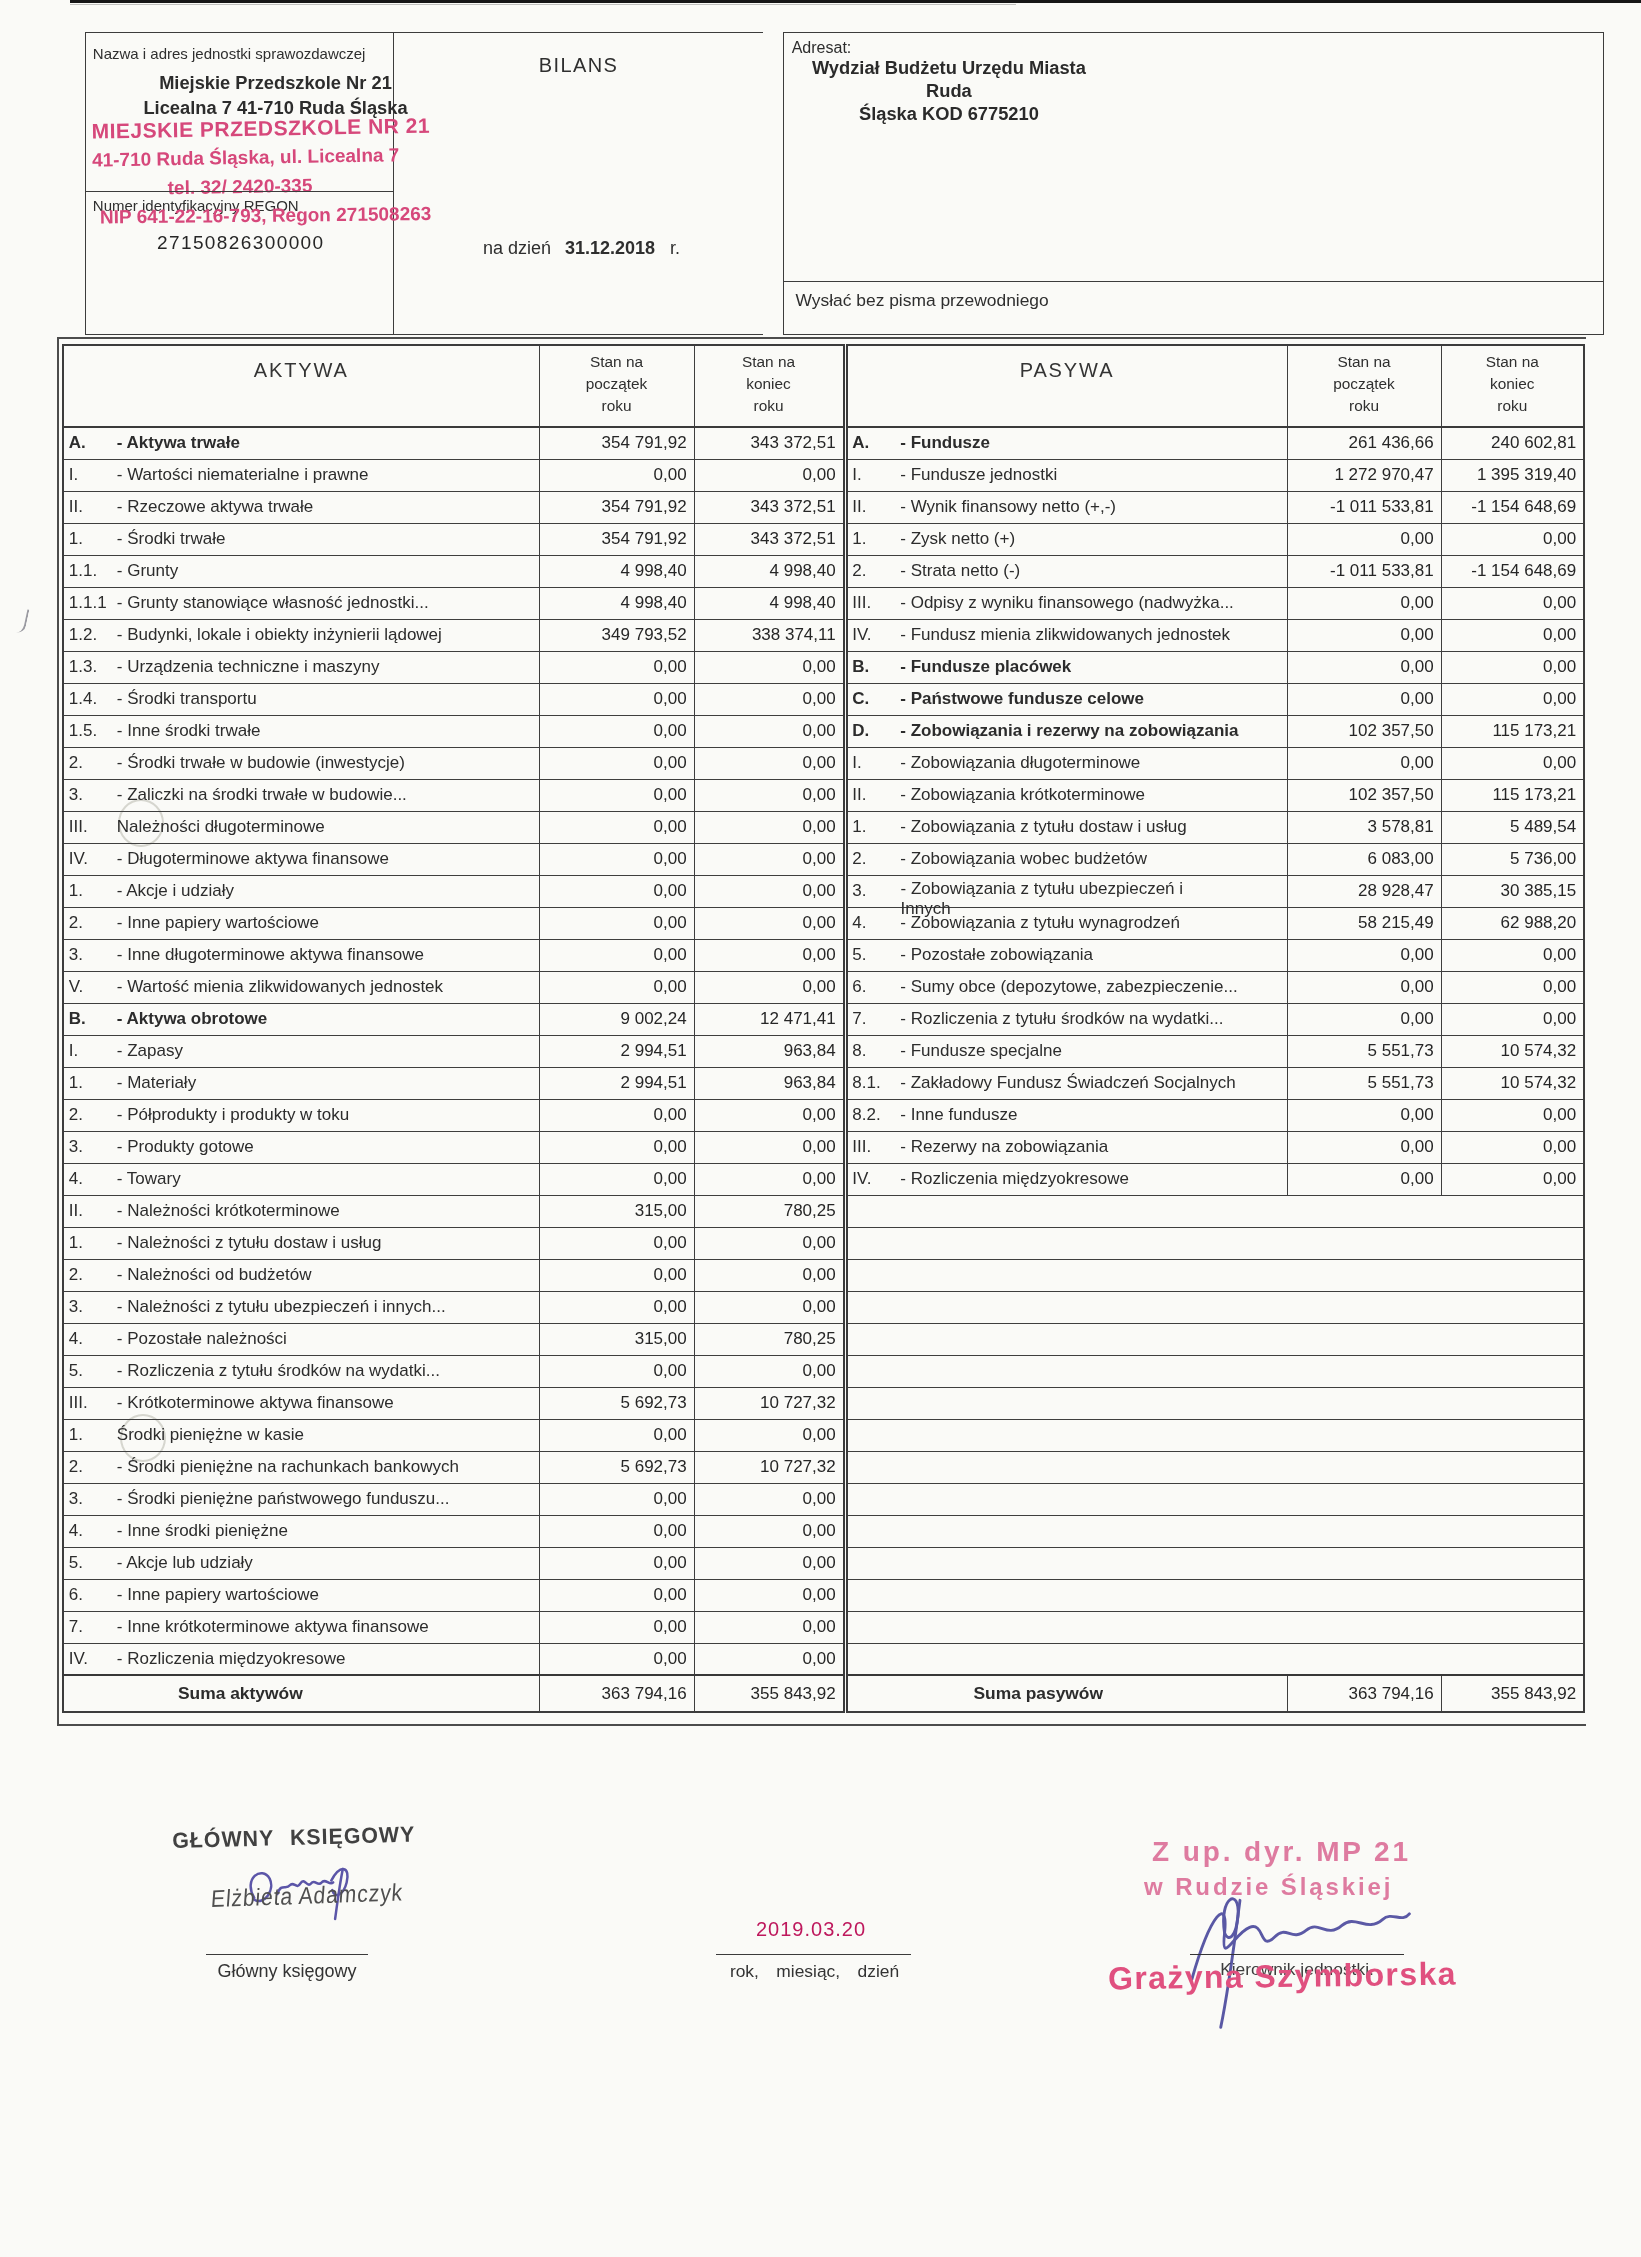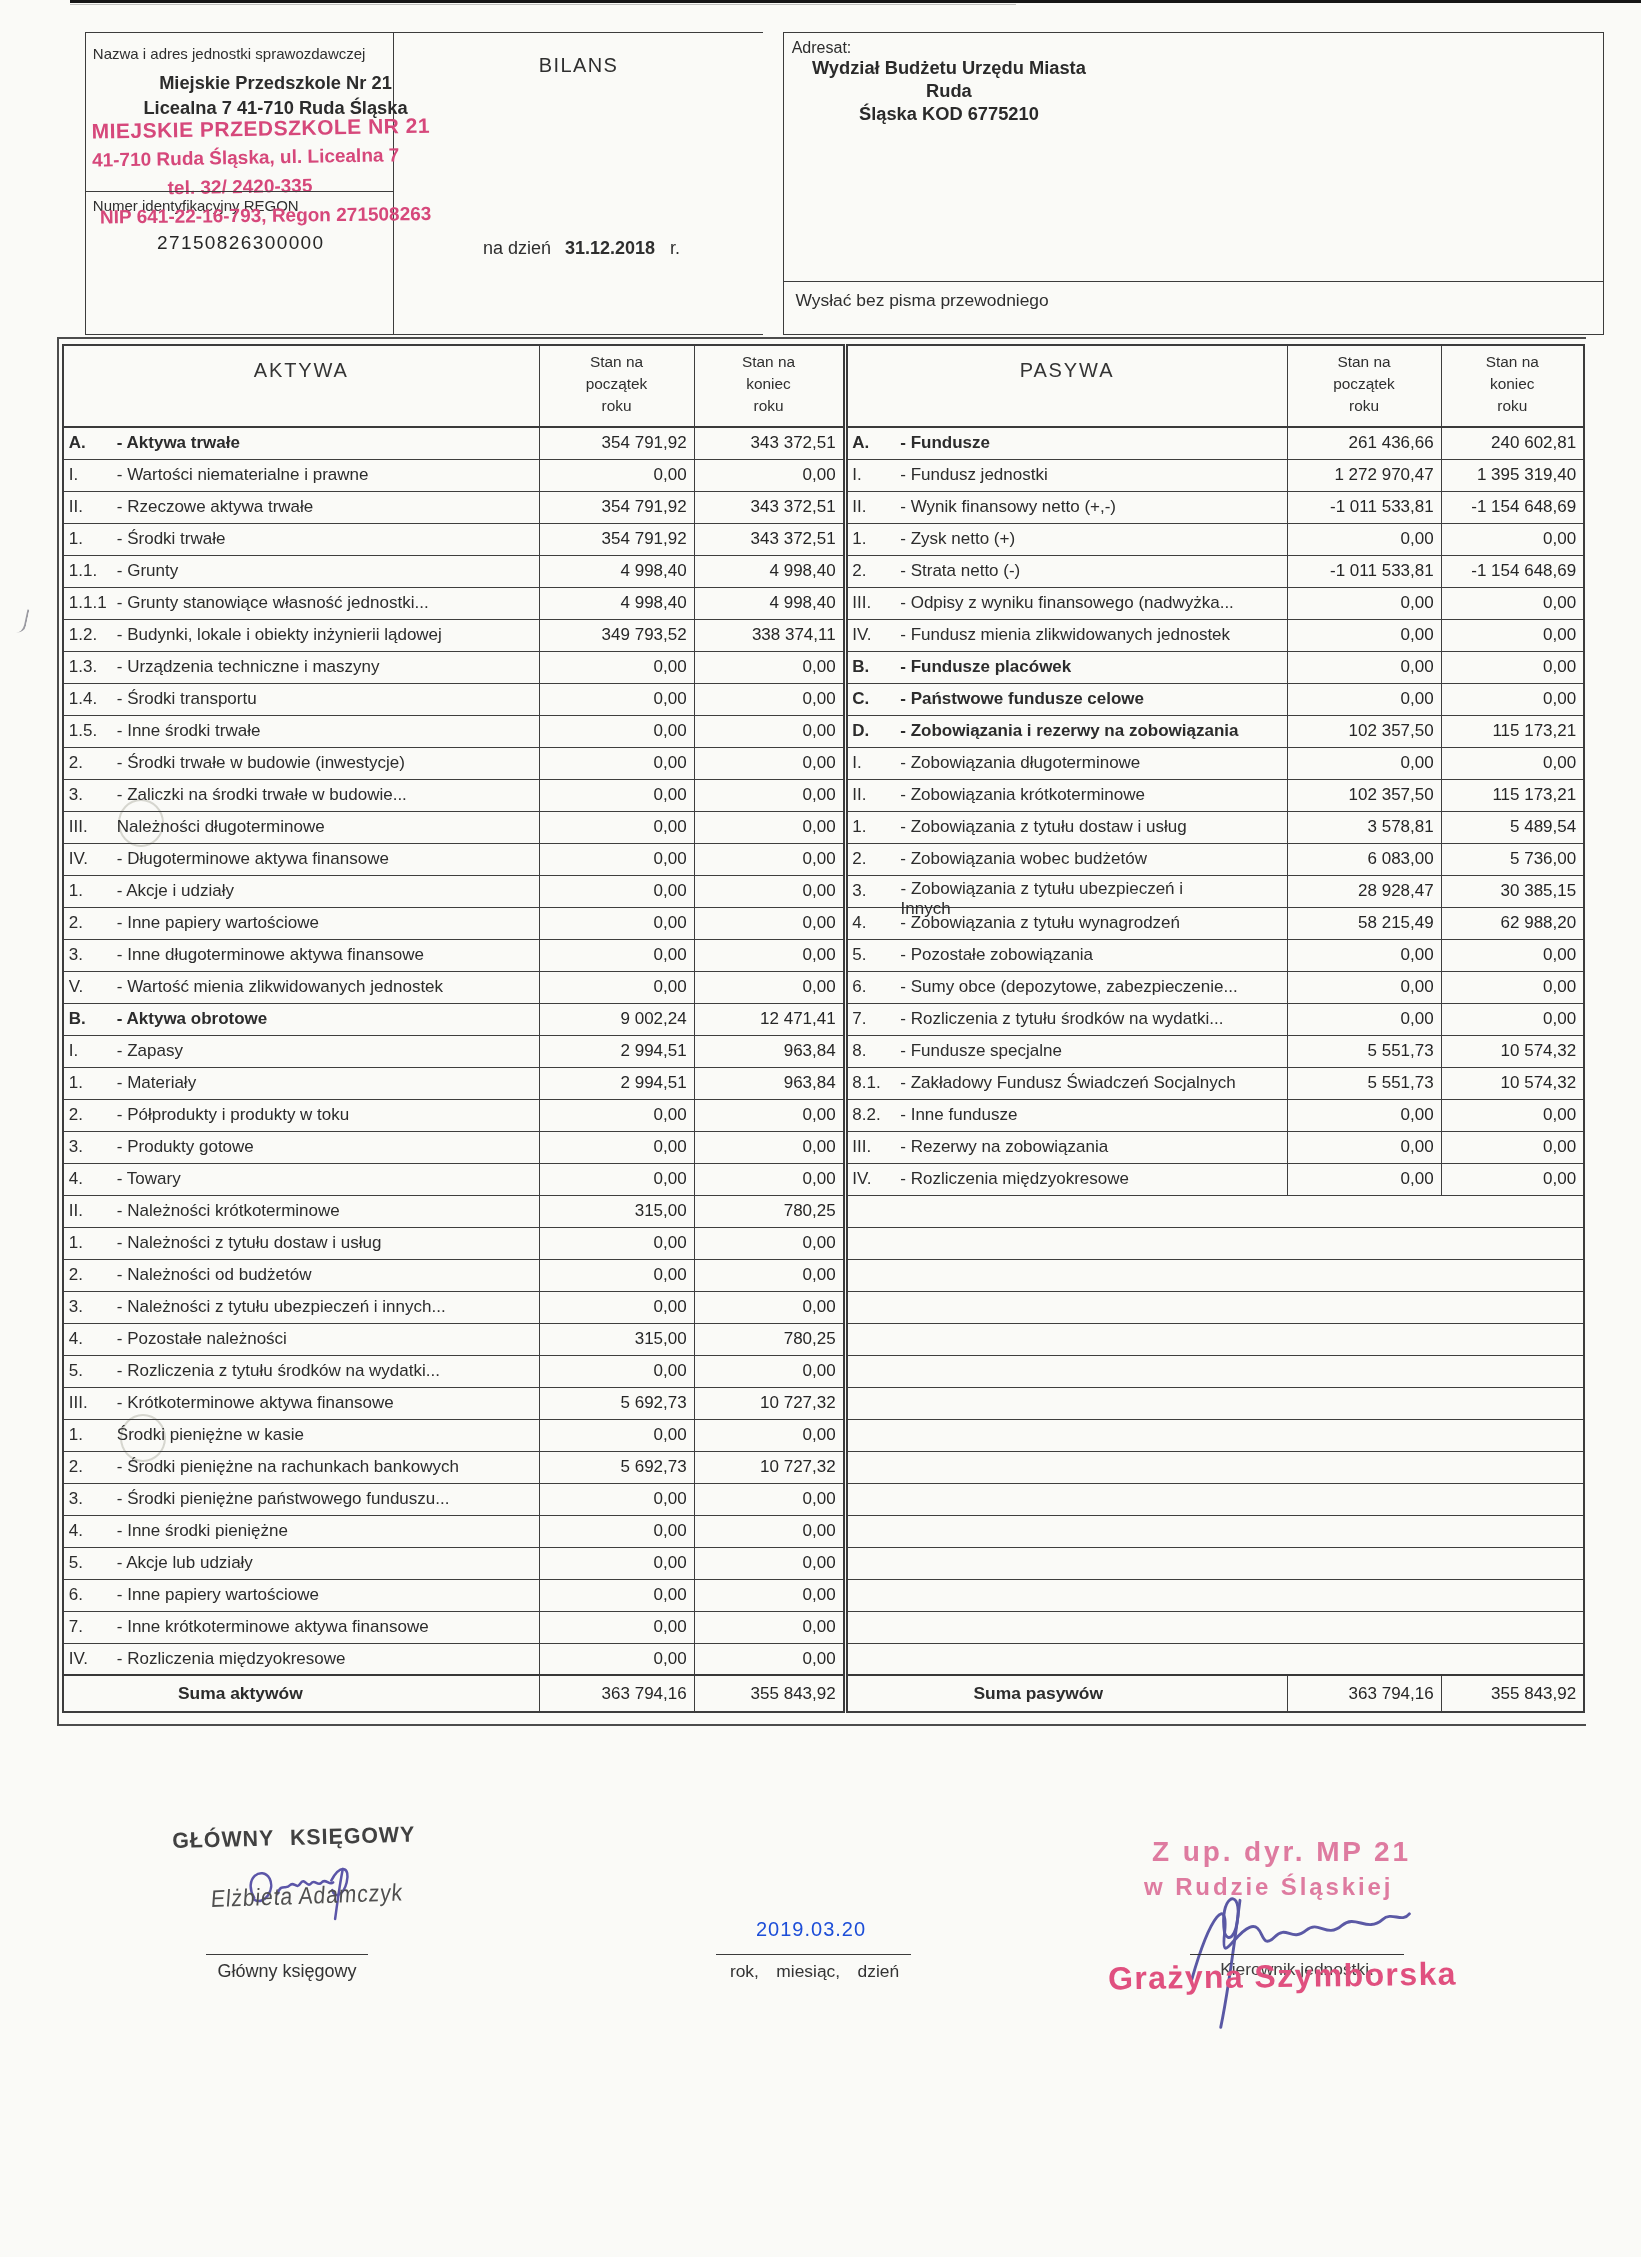--- a/index.html
+++ b/index.html
@@ -64,21 +64,21 @@
   tr.sum td{border-top:2.9px solid #383838;height:37px;}
   tr.sum .sum-lbl{font-weight:bold;font-size:17.4px;white-space:nowrap;}
   tr.sum .sum-a{padding-left:114px !important;}
   tr.sum .sum-p{padding-left:126px !important;}
   
   .f-stamp-chief{left:172px;top:1828px;font-size:22px;font-weight:bold;letter-spacing:1px;word-spacing:9.7px;color:#414141;transform:rotate(-1.5deg) scaleX(.97);transform-origin:left top;}
   .f-name-left{left:212px;top:1885px;font-size:24px;color:#4f4f4f;transform:rotate(-2deg) skewX(-6deg) scaleX(.88);transform-origin:left top;letter-spacing:1px;white-space:nowrap;}
   .f-line{border-top:1.9px solid #3b3b3b;}
   .f-line-left{left:206px;top:1954px;width:162px;}
   .f-cap-left{left:206px;top:1961px;width:162px;text-align:center;font-size:18px;color:#333;}
-  .f-date{left:756px;top:1918px;font-size:20px;color:#1d4ed8;letter-spacing:1px;}
+  .f-date{left:756px;top:1918px;font-size:20px;color:#be185d;letter-spacing:1px;}
   .f-line-center{left:716px;top:1954px;width:195px;}
   .f-cap-center{left:711px;top:1961px;width:207px;text-align:center;font-size:17.4px;color:#333;word-spacing:12.6px;}
   .f-stamp-r1{left:1152px;top:1836px;font-size:28px;letter-spacing:2.9px;color:#de7ba0;font-weight:bold;white-space:nowrap;}
   .f-stamp-r2{left:1144px;top:1873px;font-size:24px;letter-spacing:2.9px;color:#de7ba0;font-weight:bold;white-space:nowrap;}
   .f-line-right{left:1190px;top:1954px;width:214px;border-top:1.9px solid #343434;}
   .f-cap-right{left:1190px;top:1959px;width:214px;text-align:center;font-size:17.4px;color:#3d3d3d;}
   .f-name-right{left:1108px;top:1958px;font-size:32px;letter-spacing:1.4px;color:#e0507f;font-weight:bold;transform:rotate(-.8deg);white-space:nowrap;}
   .sig{position:absolute;}
 </style>
 </head>
@@ -159,21 +159,21 @@
         <td class="c-num">354 791,92</td>
         <td class="c-num">343 372,51</td>
         <td class="c-lbl bold p-start"><span class="no">A.</span><span class="lbl-txt">- Fundusze</span></td>
         <td class="c-num">261 436,66</td>
         <td class="c-num">240 602,81</td>
       </tr>
       <tr>
         <td class="c-lbl"><span class="no">I.</span><span class="lbl-txt">- Wartości niematerialne i prawne</span></td>
         <td class="c-num">0,00</td>
         <td class="c-num">0,00</td>
-        <td class="c-lbl p-start"><span class="no">I.</span><span class="lbl-txt">- Fundusz jednostki</span></td>
+        <td class="c-lbl p-start"><span class="no">I.</span><span class="lbl-txt">- Fundusze jednostki</span></td>
         <td class="c-num">1 272 970,47</td>
         <td class="c-num">1 395 319,40</td>
       </tr>
       <tr>
         <td class="c-lbl"><span class="no">II.</span><span class="lbl-txt">- Rzeczowe aktywa trwałe</span></td>
         <td class="c-num">354 791,92</td>
         <td class="c-num">343 372,51</td>
         <td class="c-lbl p-start"><span class="no">II.</span><span class="lbl-txt">- Wynik finansowy netto (+,-)</span></td>
         <td class="c-num">-1 011 533,81</td>
         <td class="c-num">-1 154 648,69</td>

